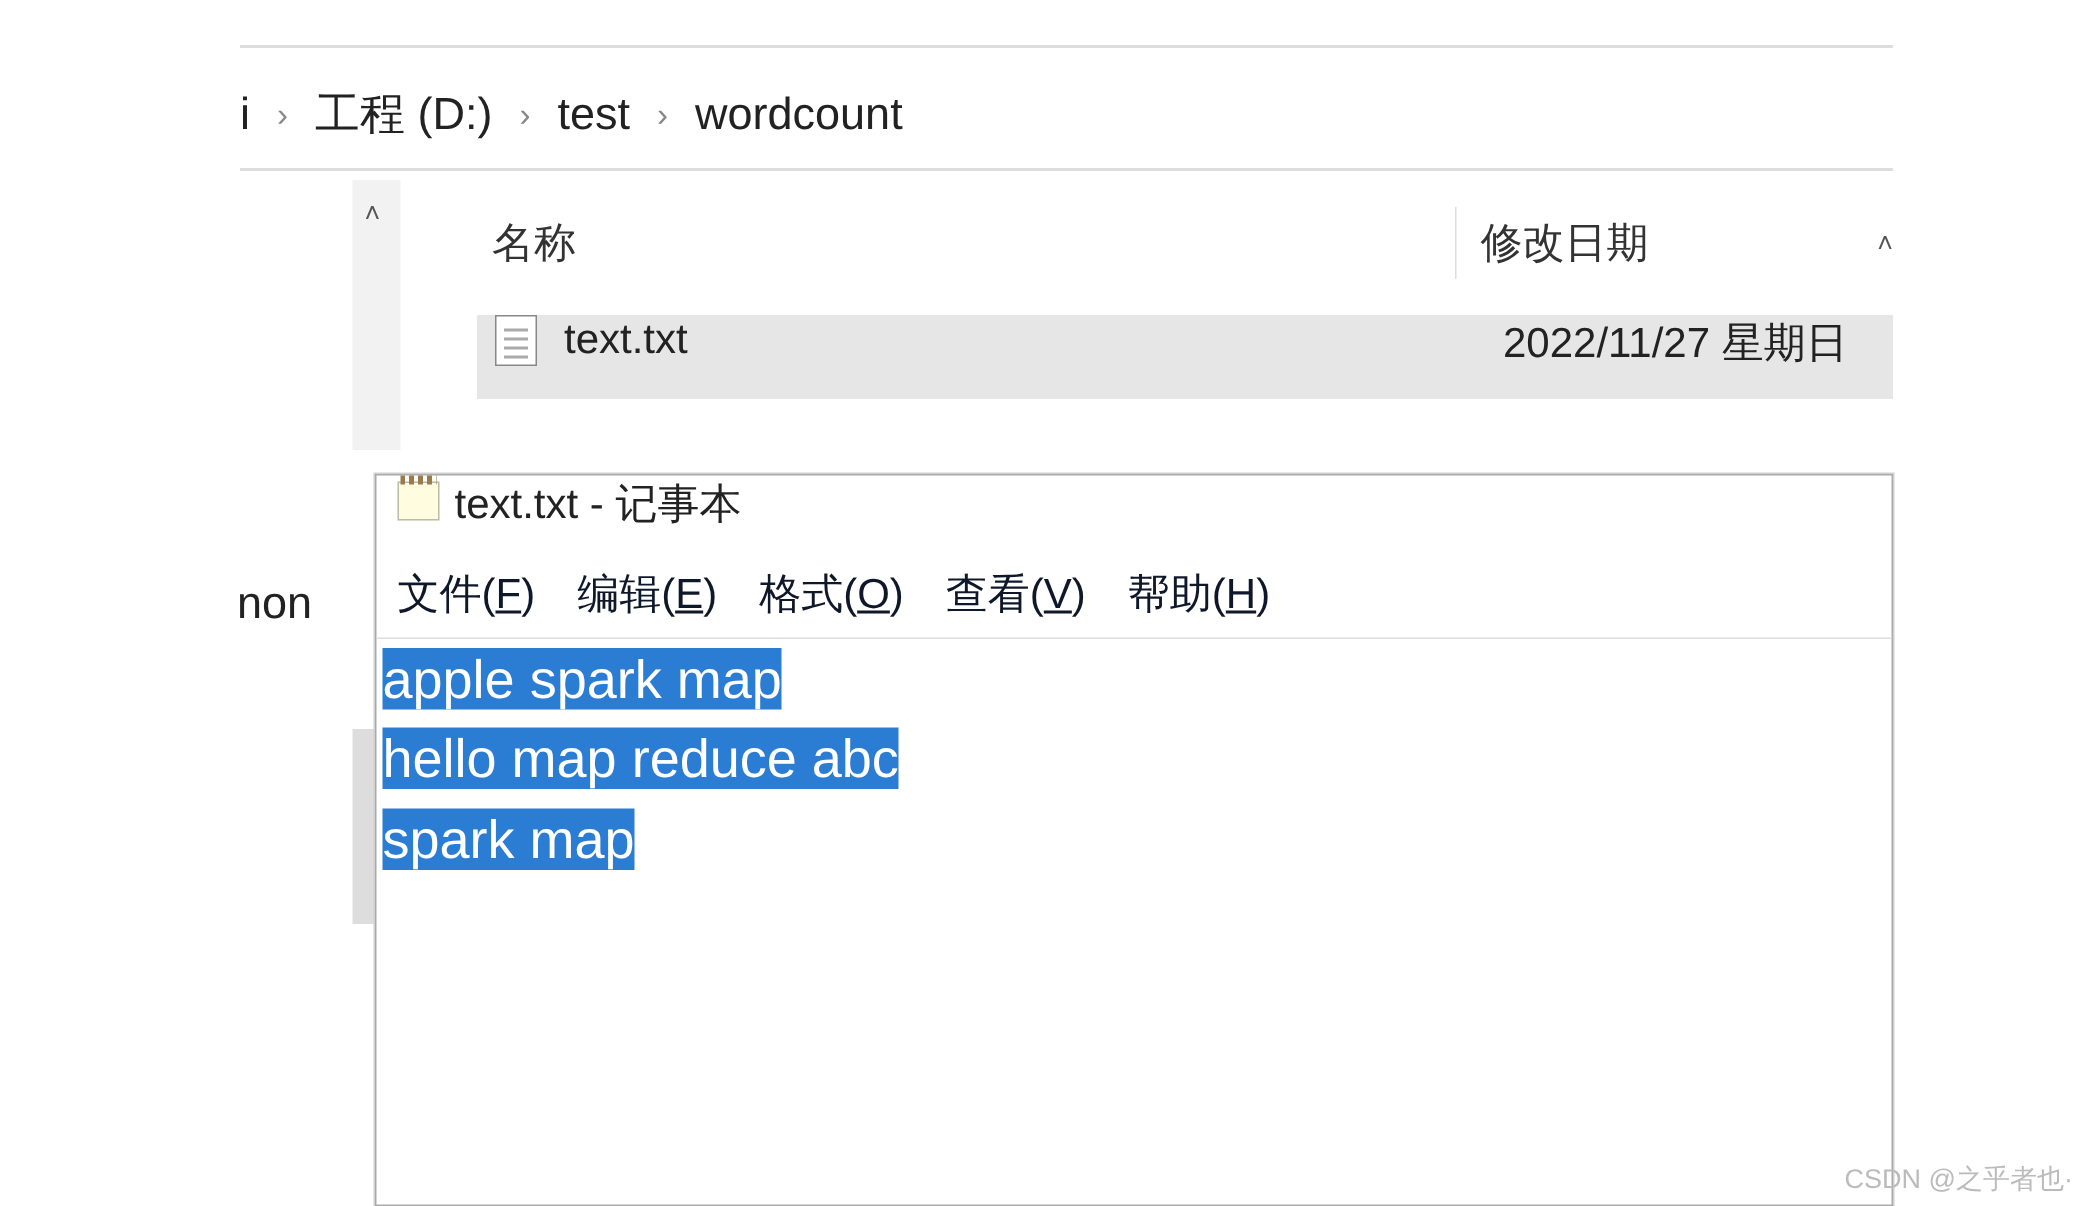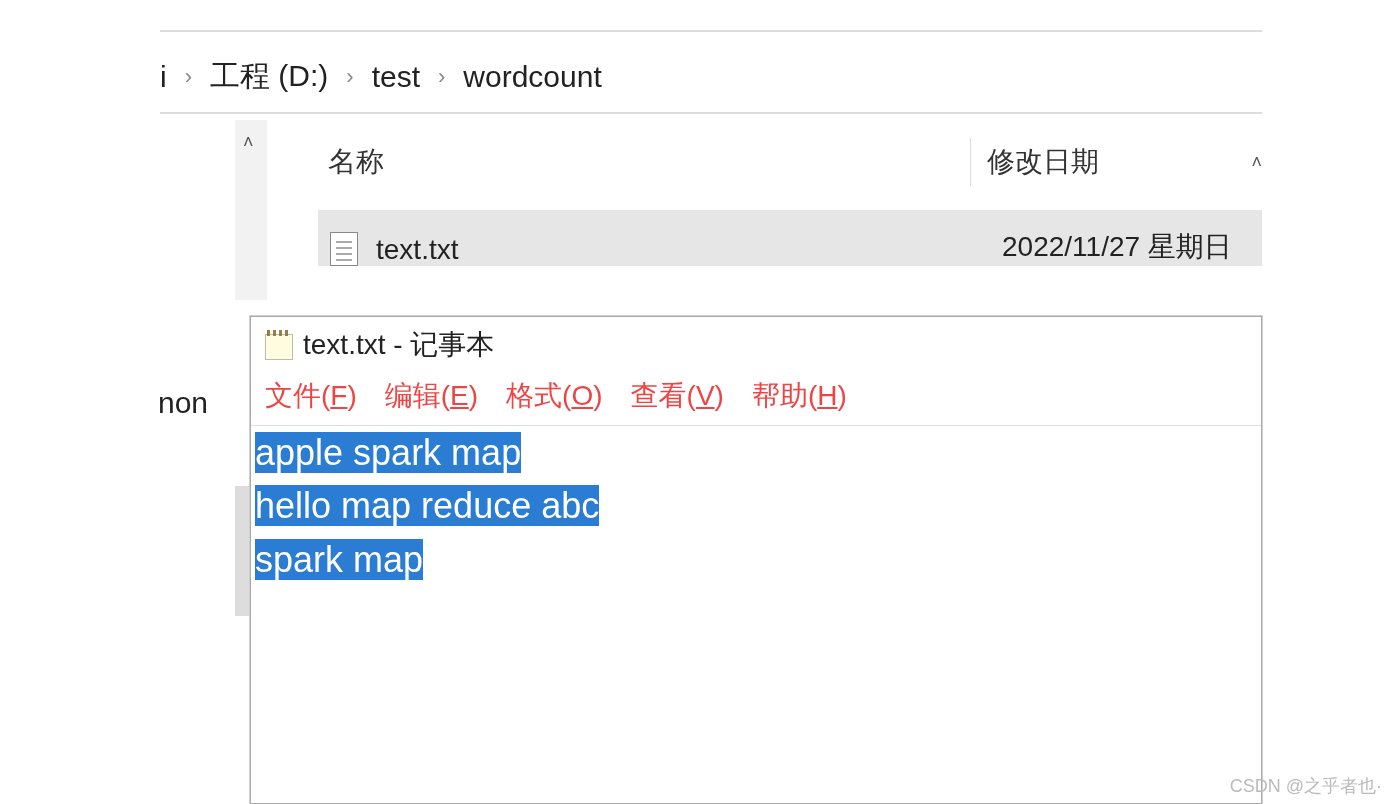--- a/index.html
+++ b/index.html
@@ -59,21 +59,21 @@
     }
     .file-header .col-name { margin-left: 8px; flex: 1; }
     .file-header .sort-arrow { font-size: 18px; color: #555; margin-left: 210px; }
     .file-header .col-date { position: absolute; left: 650px; border-left:1px solid #ddd; padding-left:16px; height:100%; display:flex; align-items:center;}
     .file-row {
       position: absolute;
       left: 318px; right: 130px; top: 210px;
       height: 56px;
       background: #e6e6e6;
       display: flex;
-      align-items: flex-end;
+      align-items: flex-start;
       font-size: 28px;
       color: #222;
     }
     .file-row .file-icon {
       margin-left: 12px; margin-right: 18px;
       width: 28px; height: 34px;
       border: 1.5px solid #888;
       background: #fff;
       position: relative;
     }
@@ -90,21 +90,21 @@
     .file-row .fdate { position:absolute; left:684px; }
     .notepad-window {
       position: absolute;
       left: 250px; top: 316px;
       right: 130px; bottom: 0;
       background: #fff;
       border: 1px solid #aaa;
       box-shadow: 0 0 0 1px #d0d0d0;
     }
     .notepad-titlebar {
-      display: flex; align-items: center;
+      display: flex; 
       height: 56px;
       padding-left: 14px;
       font-size: 28px;
       color: #222;
       gap: 10px;
     }
     .notepad-icon {
       width: 28px; height: 30px;
       position: relative;
     }
@@ -113,21 +113,21 @@
       background: repeating-linear-gradient(90deg,#9a7c4a 0 3px, transparent 3px 6px);
     }
     .notepad-icon .page {
       position: absolute; top: 4px; left: 0; right: 0; bottom: 0;
       background: #fffce0; border: 1px solid #bba;
     }
     .notepad-menu {
       display: flex; gap: 28px;
       padding: 4px 14px 10px 14px;
       font-size: 28px;
-      color: #ef4444;
+      color: #0f172a;
       border-bottom: 1px solid #ddd;
     }
     .notepad-menu span u { text-decoration: underline; }
     .notepad-content {
       padding: 0 4px;
       font-size: 36px;
       line-height: 1.48;
       font-family: "Microsoft YaHei", sans-serif;
     }
     .notepad-content .line {

